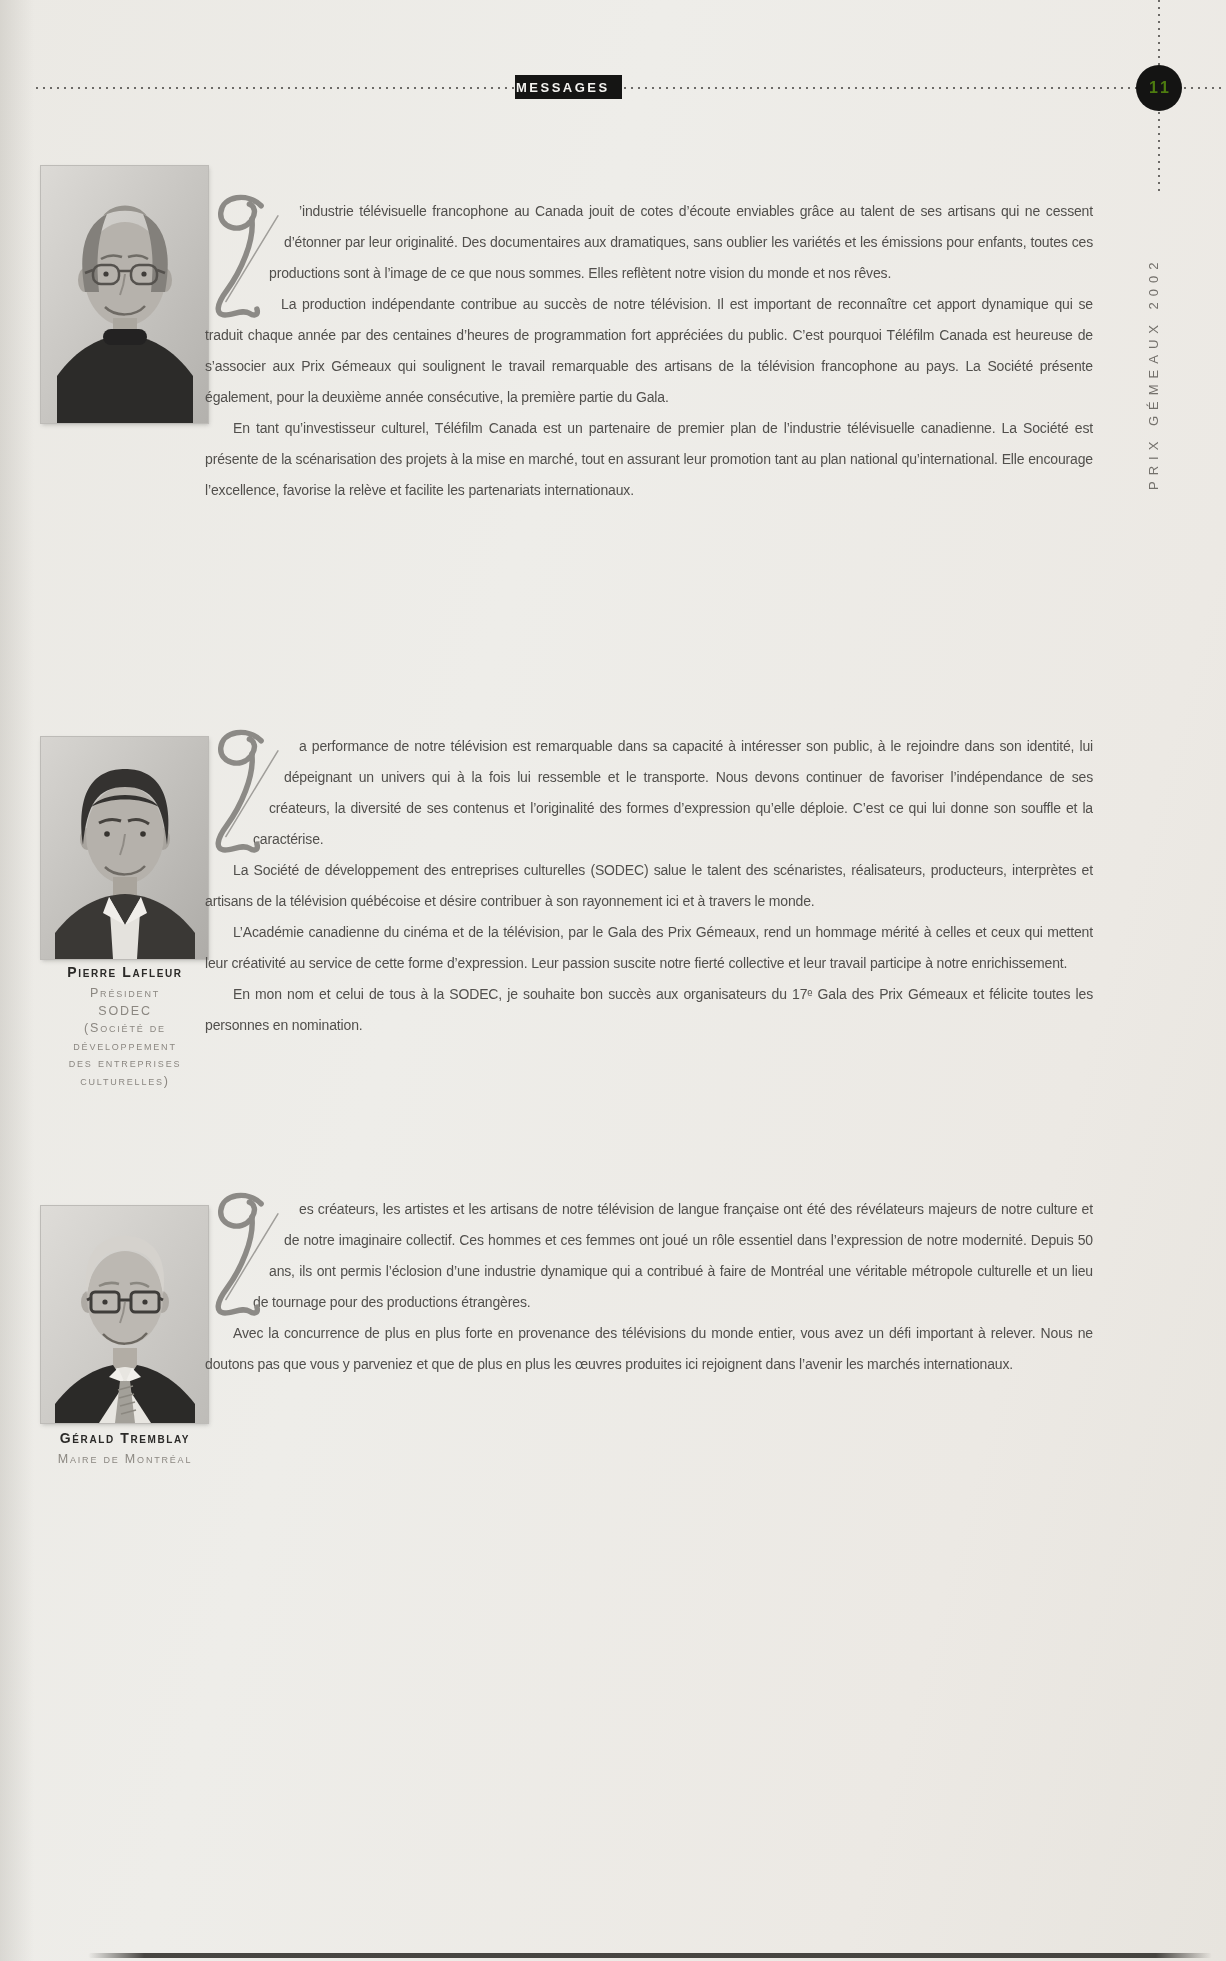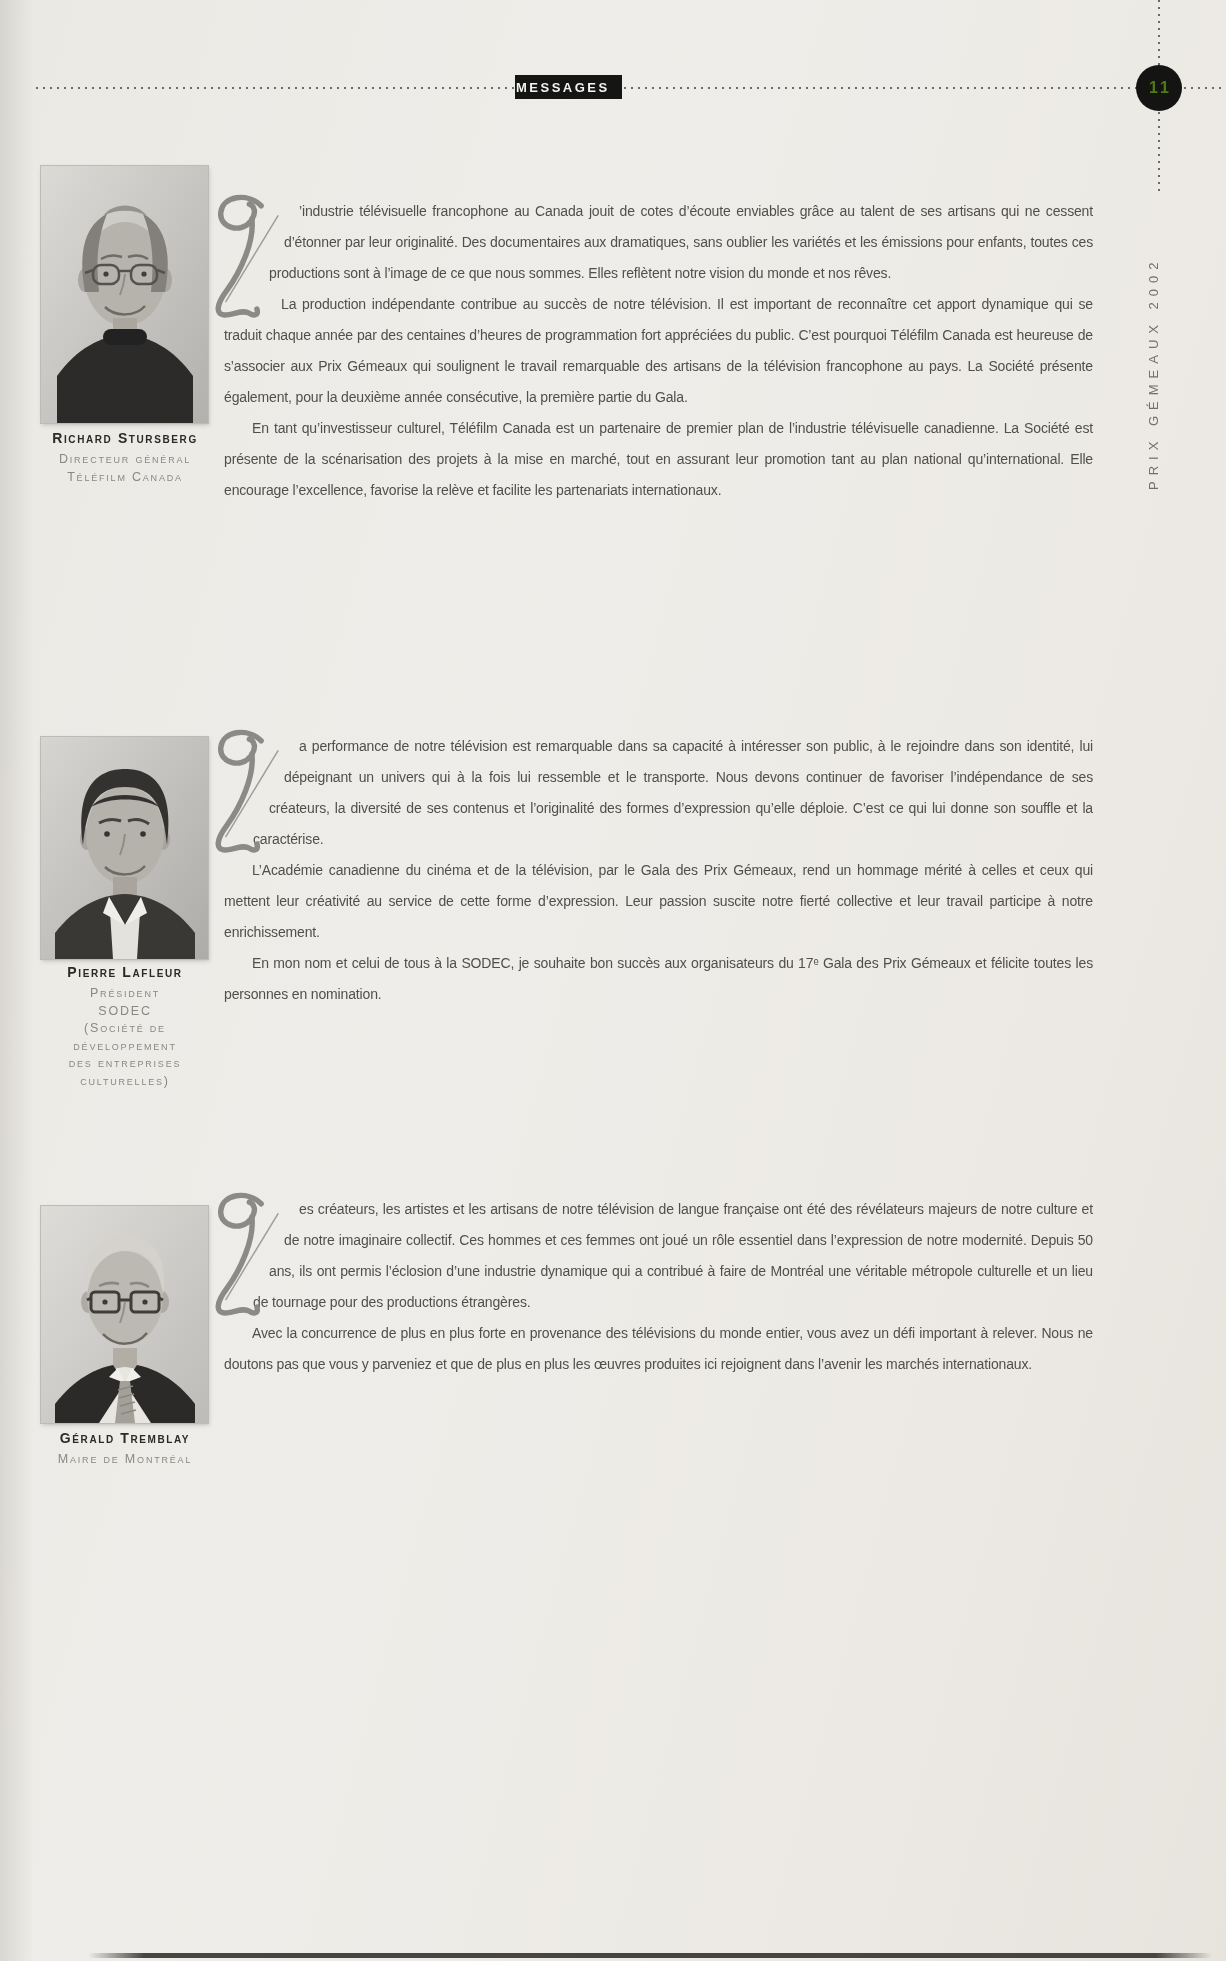--- a/index.html
+++ b/index.html
@@ -34,21 +34,21 @@
 
   .caption { position:absolute; left:20px; width:210px; text-align:center;
     font-variant:small-caps; }
   .cap-name { font-size:14px; font-weight:bold; letter-spacing:1.6px; color:#2b2a28; line-height:19px; }
   .cap-titles { margin-top:3px; font-size:12.5px; letter-spacing:1.8px; color:#8b8781; line-height:17.5px; }
 
   
   .msg { position:absolute; left:205px; width:888px; color:#514f4c;
     font-size:14px; line-height:31px; text-align:justify; letter-spacing:-0.15px; }
   .msg p { margin:0; }
-  .msg p.indent { text-indent:28px;margin-left:19px; }
+  .msg p.indent { text-indent:28px; }
   .dropcap { position:absolute; left:-18px; top:-2px; width:118px; height:126px; }
   .dc-sp1,.dc-sp2,.dc-sp3,.dc-sp4 { float:left; clear:left; height:31px; }
   .dc-sp1 { width:94px; } .dc-sp2 { width:79px; } .dc-sp3 { width:64px; } .dc-sp4 { width:48px; }
 
   .bottom-edge { position:absolute; left:88px; right:14px; bottom:3px; height:5px; border-radius:3px;
     background:linear-gradient(to right, rgba(42,40,36,0), rgba(42,40,36,.85) 5%, rgba(42,40,36,.85) 95%, rgba(42,40,36,0)); }
 </style>
 </head>
 <body>
 
@@ -86,27 +86,20 @@
         <line x1="116" y1="104" x2="124" y2="107"></line>
       </g>
       <circle cx="65" cy="108" r="2.6" fill="#403d3a"></circle>
       <circle cx="103" cy="108" r="2.6" fill="#403d3a"></circle>
       <path d="M84,108 C83,118 81,124 79,129" stroke="#908c86" stroke-width="2" fill="none"></path>
       <path d="M64,141 C74,151 94,151 104,140" stroke="#6e6a64" stroke-width="2.5" fill="none"></path>
       <rect x="72" y="152" width="24" height="22" fill="#aba79f"></rect>
       <path d="M16,257 L16,210 C36,182 60,170 84,169 C108,170 132,182 152,210 L152,257 Z" fill="#2c2b29"></path>
       <rect x="62" y="163" width="44" height="16" rx="8" fill="#232222"></rect>
     </svg>
-  </div>
-  <div class="caption" style="top:429px;">
-    <div class="cap-name">Richard Stursberg</div>
-    <div class="cap-titles">
-      <div>Directeur général</div>
-      <div>Téléfilm Canada</div>
-    </div>
   </div>
 
   <div class="msg" style="top:196px;">
     <svg class="dropcap" viewBox="0 0 100 150">
       <g fill="none" stroke="#8c8a86" stroke-linecap="round">
         <path stroke-width="6.5" d="M68,14 C52,-2 22,2 20,22 C18,40 44,48 56,32 C63,22 60,14 54,12"></path>
         <path stroke-width="6.5" d="M57,30 C60,56 44,92 27,115 C15,131 13,144 25,144 C35,144 46,137 54,142 C60,146 65,144 63,137"></path>
         <path stroke-width="1.8" stroke="#a09e9a" d="M88,26 L26,128"></path>
       </g>
     </svg>
@@ -156,20 +149,21 @@
 
   <div class="msg" style="top:731px;">
     <svg class="dropcap" viewBox="0 0 100 150">
       <g fill="none" stroke="#8c8a86" stroke-linecap="round">
         <path stroke-width="6.5" d="M68,14 C52,-2 22,2 20,22 C18,40 44,48 56,32 C63,22 60,14 54,12"></path>
         <path stroke-width="6.5" d="M57,30 C60,56 44,92 27,115 C15,131 13,144 25,144 C35,144 46,137 54,142 C60,146 65,144 63,137"></path>
         <path stroke-width="1.8" stroke="#a09e9a" d="M88,26 L26,128"></path>
       </g>
     </svg>
     <p><span class="dc-sp1"></span><span class="dc-sp2"></span><span class="dc-sp3"></span><span class="dc-sp4"></span><span>a performance de notre télévision est remarquable dans sa capacité à intéresser son public, à le rejoindre dans son identité, lui dépeignant un univers qui à la fois lui ressemble et le transporte. Nous devons continuer de favoriser l’indépendance de ses créateurs, la diversité de ses contenus et l’originalité des formes d’expression qu’elle déploie. C’est ce qui lui donne son souffle et la caractérise.</span></p>
+    <p class="indent">La Société de développement des entreprises culturelles (SODEC) salue le talent des scénaristes, réalisateurs, producteurs, interprètes et artisans de la télévision québécoise et désire contribuer à son rayonnement ici et à travers le monde.</p>
     <p class="indent">L’Académie canadienne du cinéma et de la télévision, par le Gala des Prix Gémeaux, rend un hommage mérité à celles et ceux qui mettent leur créativité au service de cette forme d’expression. Leur passion suscite notre fierté collective et leur travail participe à notre enrichissement.</p>
     <p class="indent">En mon nom et celui de tous à la SODEC, je souhaite bon succès aux organisateurs du 17ᵉ Gala des Prix Gémeaux et félicite toutes les personnes en nomination.</p>
   </div>
 
   <div class="photo" style="top:1206px; height:217px;">
     <svg width="167" height="217" viewBox="0 0 167 217">
       <defs>
         <linearGradient id="pg3" x1="0" y1="0" x2="1" y2="1">
           <stop offset="0" stop-color="#dedcd8"></stop>
             <stop offset="1" stop-color="#bebcb8"></stop>

